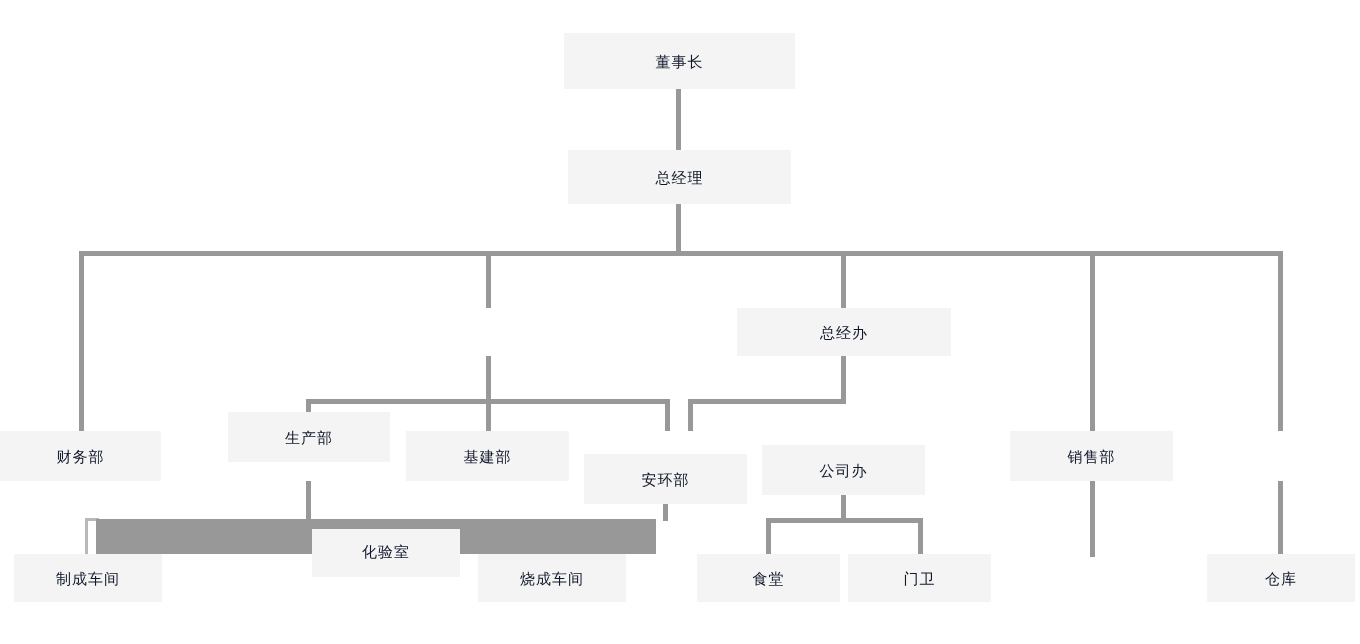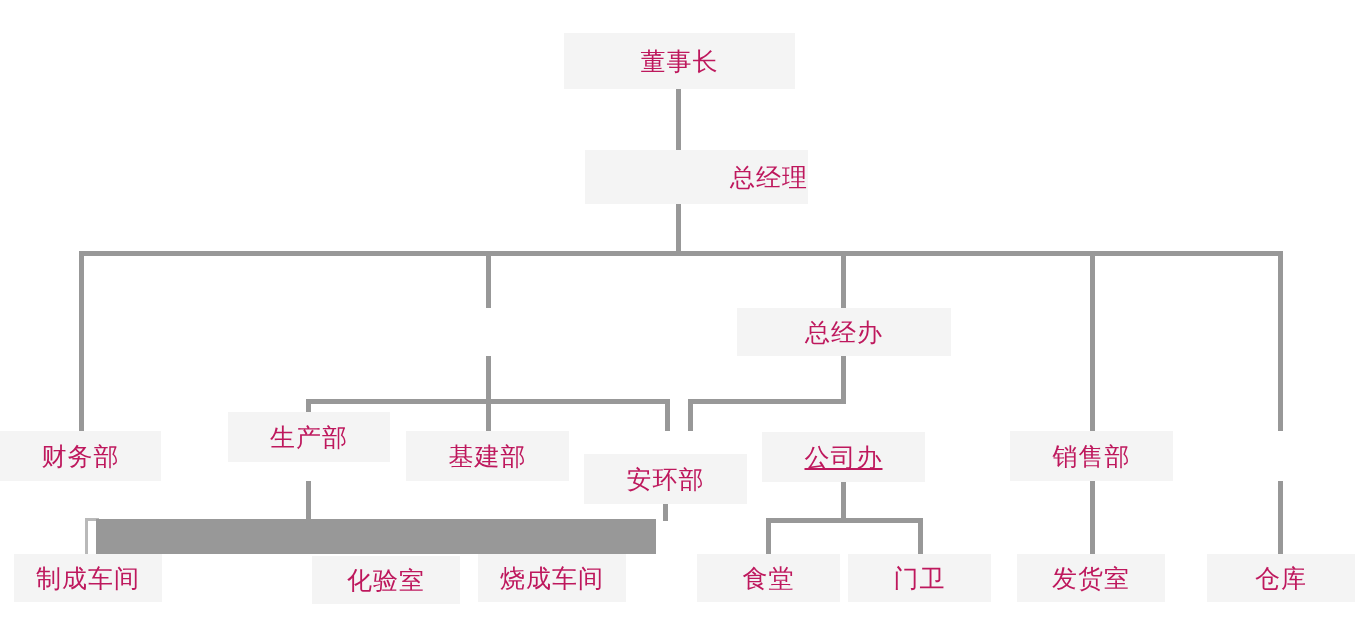--- a/index.html
+++ b/index.html
@@ -16,25 +16,25 @@
   }
   #chart {
     position: relative;
     width: 1360px;
     height: 644px;
     background: #ffffff;
   }
   .node {
     position: absolute;
     background: #f4f4f4;
-    color: #be185d;
+    color: #0f172a;
     display: flex;
     align-items: center;
     justify-content: center;
-    font-size: 25px;
+    font-size: 15px;
     letter-spacing: 1px;
     line-height: 1;
     box-sizing: border-box;
     white-space: nowrap;
     z-index: 3;
   }
   .conn {
     position: absolute;
     background: #989898;
     z-index: 1;
@@ -54,21 +54,21 @@
 <body>
 
 <div id="chart">
 
   <div class="node" style="left:564px; top:33px; width:231px; height:56px;">
     <span>董事长</span>
   </div>
 
   <div class="conn" style="left:676px; top:89px; width:5px; height:61px;"></div>
 
-  <div class="node" style="left:585px; top:150px; width:223px; height:54px;justify-content:flex-end;">
+  <div class="node" style="left:568px; top:150px; width:223px; height:54px;">
     <span>总经理</span>
   </div>
 
   <div class="conn" style="left:676px; top:204px; width:5px; height:51px;"></div>
 
   <div class="conn" style="left:79px; top:251px; width:1204px; height:5px;"></div>
 
   <div class="conn" style="left:79px; top:251px; width:5px; height:180px;"></div>
   <div class="conn" style="left:486px; top:251px; width:5px; height:57px;"></div>
   <div class="conn" style="left:841px; top:251px; width:5px; height:57px;"></div>
@@ -99,21 +99,21 @@
   </div>
 
   <div class="node" style="left:406px; top:431px; width:163px; height:50px;">
     <span>基建部</span>
   </div>
 
   <div class="node" style="left:584px; top:454px; width:163px; height:50px;text-align:right;">
     <span>安环部</span>
   </div>
 
-  <div class="node" style="left:762px; top:432px; width:163px; height:50px;text-decoration:underline;">
+  <div class="node" style="left:762px; top:445px; width:163px; height:50px;">
     <span>公司办</span>
   </div>
 
   <div class="node" style="left:1010px; top:431px; width:163px; height:50px;">
     <span>销售部</span>
   </div>
 
 
   <div class="conn" style="left:306px; top:481px; width:5px; height:40px;"></div>
 
@@ -131,37 +131,34 @@
 
   <div class="conn" style="left:1090px; top:481px; width:5px; height:76px;"></div>
 
   <div class="conn" style="left:1278px; top:481px; width:5px; height:76px;"></div>
 
   <div class="node" style="left:14px; top:554px; width:148px; height:48px;">
     <span>制成车间</span>
   </div>
 
 
-  <div class="node" style="left:312px; top:556px; width:148px; height:48px;">
+  <div class="node" style="left:312px; top:529px; width:148px; height:48px;font-family:Liberation Mono, monospace;">
     <span>化验室</span>
   </div>
 
   <div class="node" style="left:478px; top:554px; width:148px; height:48px;">
     <span>烧成车间</span>
   </div>
 
   <div class="node" style="left:848px; top:554px; width:143px; height:48px;">
     <span>门卫</span>
   </div>
 
   <div class="node" style="left:697px; top:554px; width:143px; height:48px;">
     <span>食堂</span>
   </div>
 
-  <div class="node" style="left:1017px; top:554px; width:148px; height:48px;">
-    <span>发货室</span>
-  </div>
 
   <div class="node" style="left:1207px; top:554px; width:148px; height:48px;text-align:right;">
     <span>仓库</span>
   </div>
 
 </div>
 
 </body></html>

